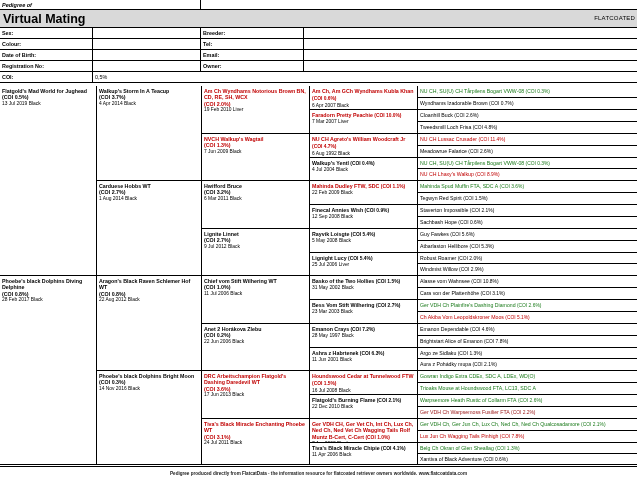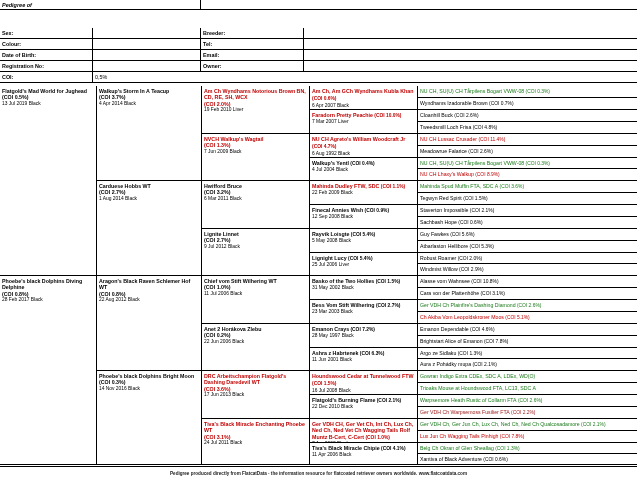--- a/index.html
+++ b/index.html
@@ -91,20 +91,24 @@
 </head>
 <body>
 
 <div class="page">
 
   <div class="pedigree-of">
     <span>Pedigree of</span>
     <span class="cell2"></span>
   </div>
 
+  <div class="titlebar">
+    <div class="name">Virtual Mating</div>
+    <div class="right">FLATCOATED</div>
+  </div>
 
   <div class="info">
     <div class="lbl" style="top:0">Sex:</div>
     <div class="val" style="top:0"></div>
     <div class="lbl" style="top:11px">Colour:</div>
     <div class="val" style="top:11px"></div>
     <div class="lbl" style="top:22px">Date of Birth:</div>
     <div class="val" style="top:22px"></div>
     <div class="lbl" style="top:33px">Registration No:</div>
     <div class="val" style="top:33px"></div>

